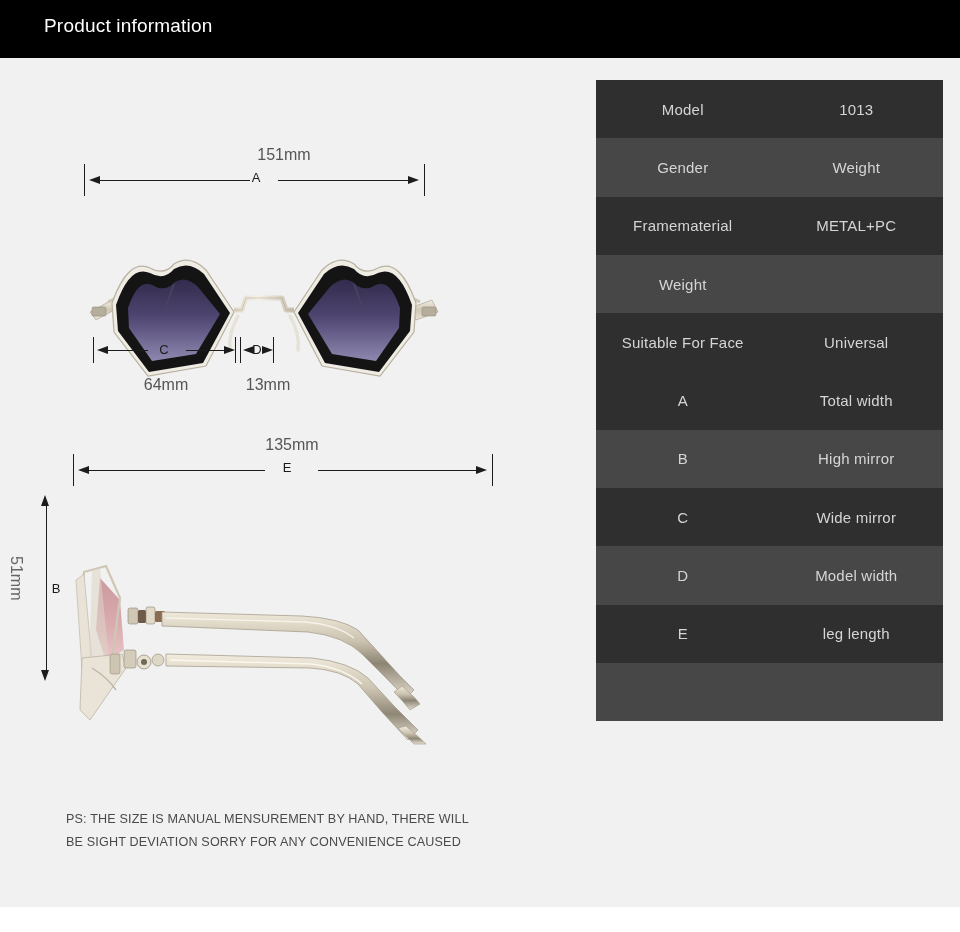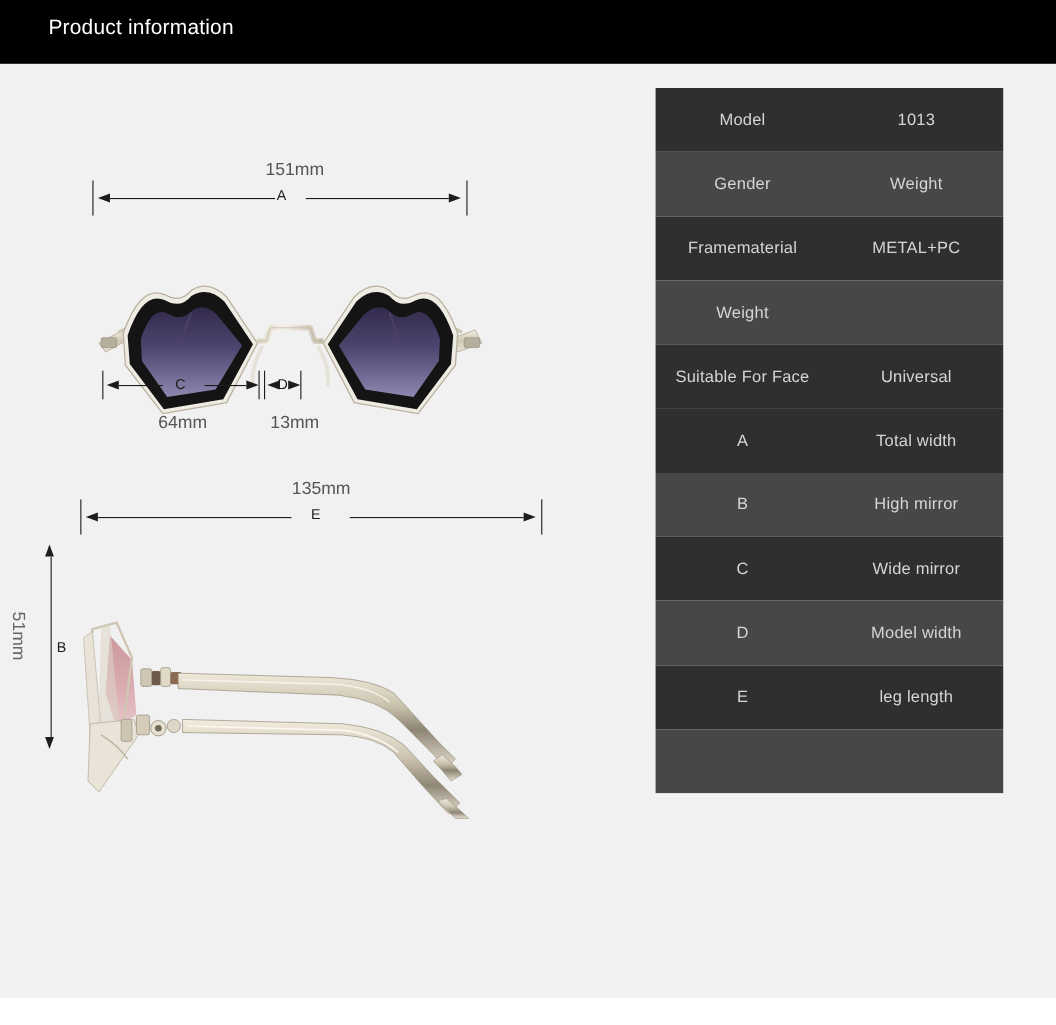--- a/index.html
+++ b/index.html
@@ -108,21 +108,21 @@
     line-height: 23px;
     color: #4a4a4a;
     letter-spacing: 0.15px;
   }
   .ps-note div { white-space: nowrap; }
   
   .spec-table {
     position: absolute;
     left: 596px;
     top: 80px;
-    width: 316px;
+    width: 347px;
   }
   .spec-row {
     display: flex;
     align-items: center;
     height: 58.3px;
     box-sizing: border-box;
   }
   .spec-row.odd  { background: #2f2f2f; }
   .spec-row.even { background: #474747; }
   .spec-cell {
@@ -159,21 +159,21 @@
 
   <div class="content-bg"></div>
 
   <div class="header-bar">
     <div class="header-title">Product information</div>
   </div>
 
   <div class="diagram">
 
     <div>
-      <div class="dim-value" style="left:168px; top:88px; width:200px;">151mm</div>
+      <div class="dim-value" style="left:184px; top:88px; width:200px;">151mm</div>
       <div class="tick" style="left:84px; top:106px; height:32px;"></div>
       <div class="tick" style="left:424px; top:106px; height:32px;"></div>
       <div class="arrow-head-l" style="left:89px; top:117.5px;"></div>
       <div class="arrow-line" style="left:100px; top:122px; width:150px;"></div>
       <div class="dim-letter" style="left:236px; top:112px; width:40px;">A</div>
       <div class="arrow-line" style="left:278px; top:122px; width:130px;"></div>
       <div class="arrow-head-r" style="left:408px; top:117.5px;"></div>
     </div>
 
     <div class="front-view">
@@ -310,20 +310,24 @@
           <circle cx="96" cy="110" r="6" fill="#ded7c6" stroke="#8f8776" stroke-width="0.6"></circle>
           <rect x="48" y="104" width="10" height="20" rx="2" fill="#cdc5b1" stroke="#8f8776" stroke-width="0.5"></rect>
         </g>
 
         <path d="M 104,104 L 250,108 Q 288,112 306,128 L 332,156 L 356,180 L 346,190 L 320,162 L 296,134 Q 280,120 248,118 L 104,116 Z" fill="url(#armGrad2)" stroke="#9d9584" stroke-width="0.7"></path>
         <path d="M 108,110 L 250,114 Q 282,118 300,134" fill="none" stroke="#fdfaf3" stroke-width="1.5" opacity="0.85"></path>
         <path d="M 344,176 Q 358,188 364,194 L 352,194 Q 342,184 336,178 Z" fill="url(#armGrad2)" stroke="#9d9584" stroke-width="0.6"></path>
       </svg>
     </div>
 
+    <div class="ps-note">
+      <div>PS: THE SIZE IS MANUAL MENSUREMENT BY HAND, THERE WILL</div>
+      <div>BE SIGHT DEVIATION SORRY FOR ANY CONVENIENCE CAUSED</div>
+    </div>
   </div>
 
   <div class="spec-table">
     <div class="spec-row odd">
       <div class="spec-cell key">Model</div>
       <div class="spec-cell val">1013</div>
     </div>
     <div class="spec-row even">
       <div class="spec-cell key">Gender</div>
       <div class="spec-cell val">Weight</div>

